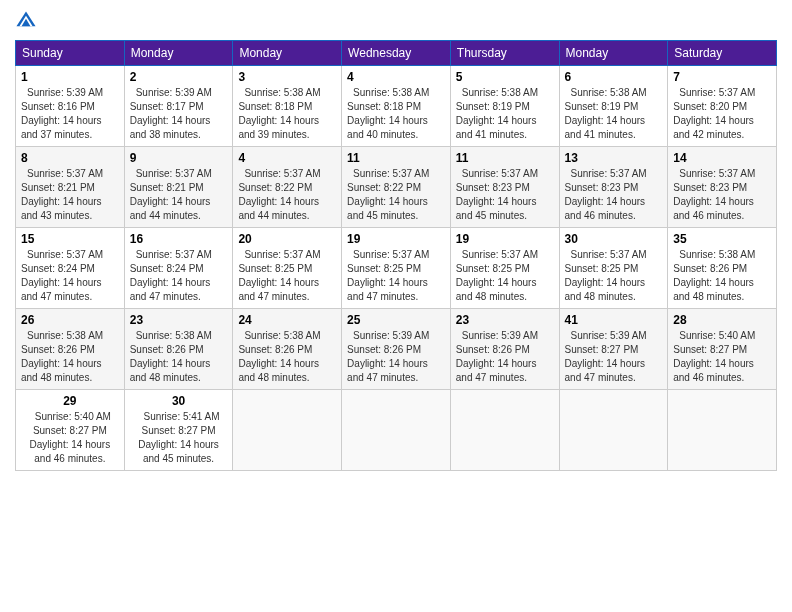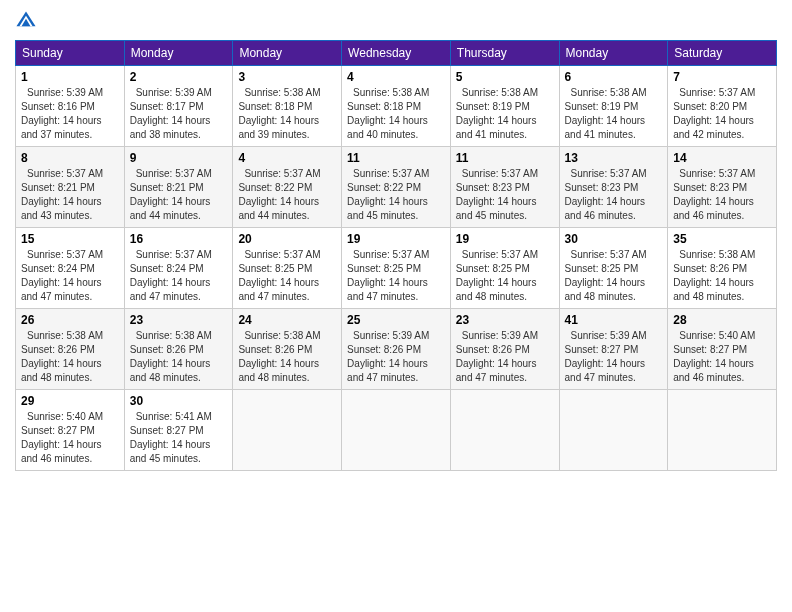--- a/index.html
+++ b/index.html
@@ -85,20 +85,21 @@
       font-size: 10px;
       color: #333;
       line-height: 1.4;
       margin-left: 6px;
     }
     .empty-cell {
       background: #f9f9f9 !important;
     }
     .last-row td {
       height: 70px;
+      text-align: center;
     }
   </style>
 </head>
 <body>
 
 <div class="page">
   <div class="header">
     <div class="logo">
       <svg class="logo-icon" viewBox="0 0 30 30">
         <polygon points="15,2 28,22 2,22" fill="#1565c0"></polygon>

